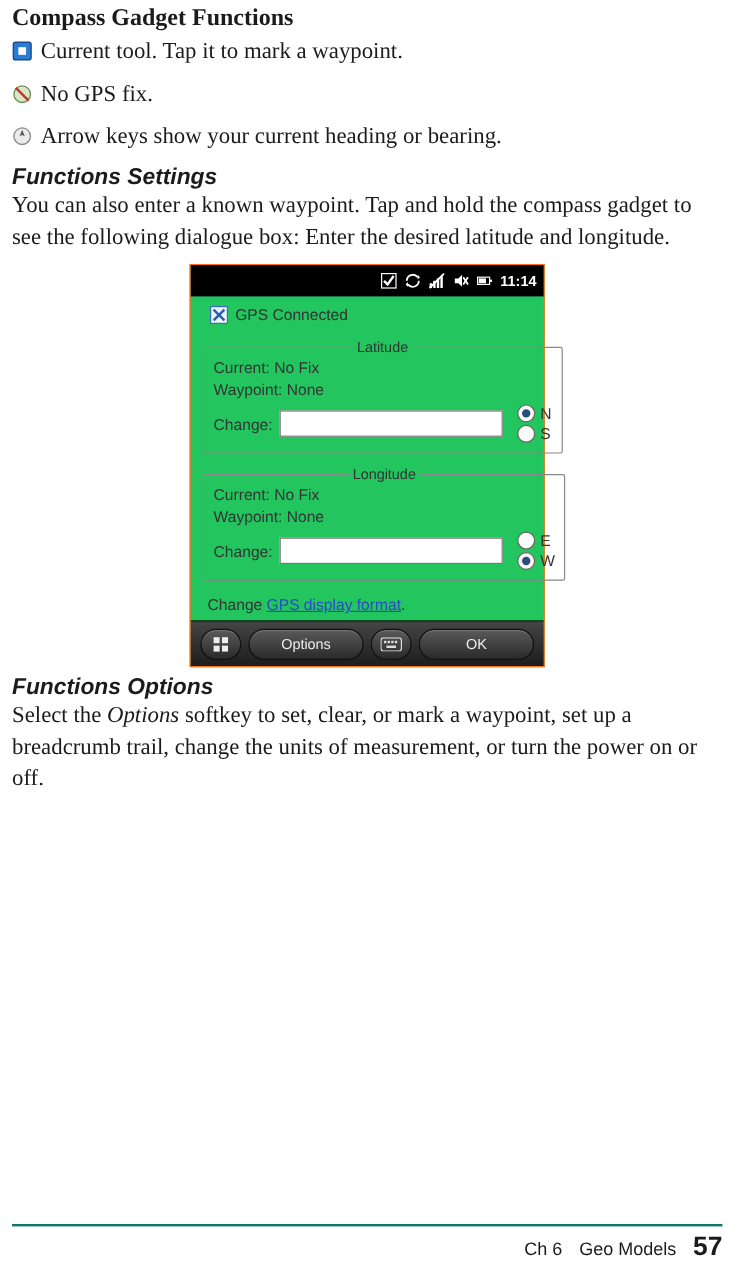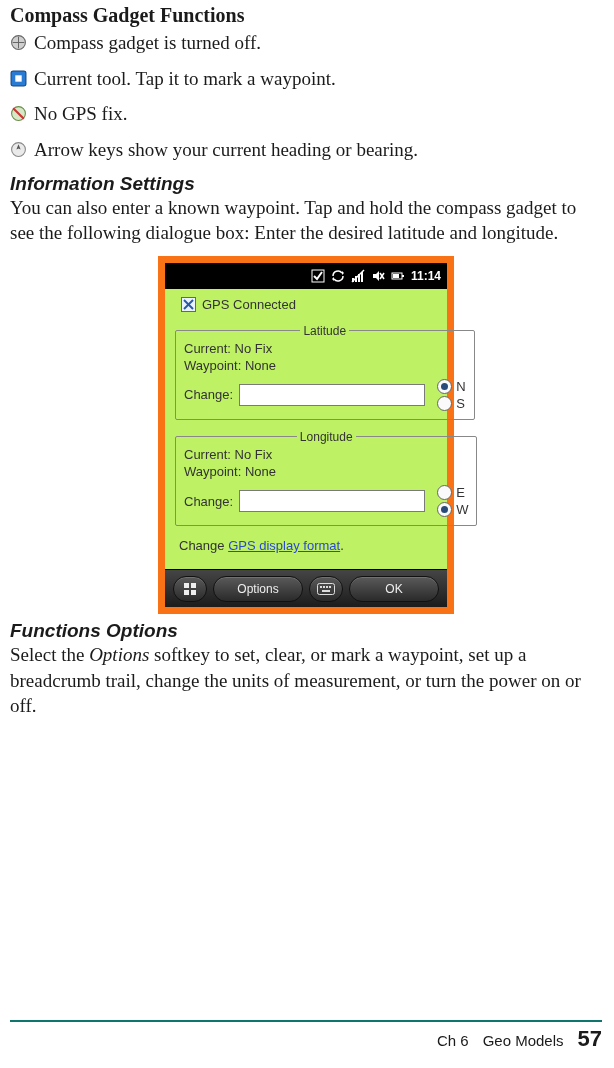--- a/index.html
+++ b/index.html
@@ -5,62 +5,52 @@
   * { box-sizing: border-box; margin: 0; padding: 0; }
   html, body { width: 614px; height: 1068px; font-family: "Palatino Linotype", "Book Antiqua", Palatino, Georgia, serif; color: #1b1b1b; background: #fff; }
   .page { width: 614px; height: 1068px; position: relative; padding: 4px 12px 0 10px; }
   h2.main-head { font-weight: 700; font-size: 20px; margin-bottom: 3px; }
   .row { display: flex; align-items: flex-start; gap: 7px; margin: 3px 0 10px 0; font-size: 19px; line-height: 1.35; }
   .row .icon-slot { flex: 0 0 17px; height: 17px; margin-top: 4px; display:flex; align-items:center; justify-content:center; }
   .row .txt { flex: 1; }
   .para { font-size: 19px; line-height: 1.35; margin-bottom: 6px; }
   h3.sub { font-family: "Myriad Pro", "Trebuchet MS", "Segoe UI", sans-serif; font-style: italic; font-weight: 700; font-size: 19px; margin-top: 6px; }
   .device-wrap { display:flex; justify-content:center; margin: 10px 0 6px 0; }
-  .device { width: 296px; border: 7px solid #f97316; background: #bef264; filter: blur(0.3px); }
+  .device { width: 296px; border: 1px solid #f97316; background: #22c55e; filter: blur(0.3px); }
   .dev-status { height: 26px; background: #000; color:#fff; display:flex; align-items:center; justify-content:flex-end; padding: 0 6px; gap:6px; font-family: "Segoe UI", Tahoma, sans-serif; font-size:12px; font-weight:700; }
   .dev-status svg { width:14px; height:14px; }
   .dev-body { padding: 6px 10px 0 10px; font-family: Tahoma, "Segoe UI", sans-serif; font-size: 13px; color:#333; }
   .gps-line { display:flex; align-items:center; gap:6px; padding: 2px 0 8px 6px; }
   .checkbox { width:15px; height:15px; border:1px solid #3b6fb5; background:#eaf2fb; display:flex; align-items:center; justify-content:center; }
   .checkbox svg { width:11px; height:11px; }
   fieldset.coord { border:1px solid #888; border-radius:2px; padding: 2px 8px 8px 8px; margin: 4px 0 10px 0; position:relative; }
   fieldset.coord legend { padding: 0 3px; font-size:12px; color:#333;text-align:center; }
   .muted { color:#333; font-size:13px; line-height:1.35; }
   .change-row { display:flex; align-items:center; gap:6px; margin-top:4px; }
   .change-row .lbl { font-size:13px;text-align:right; }
   .change-row input { flex:1; height:22px; border:1px solid #7a7a7a; background:#fff; padding:0 4px; font-family: Tahoma, sans-serif; font-size:13px; }
   .radio-col { display:flex; flex-direction:column; gap:2px; margin-left:6px; }
   .radio-opt { display:flex; align-items:center; gap:4px; font-size:13px; }
   .radio { width:15px; height:15px; border:1px solid #666; border-radius:50%; background:#fafafa; display:flex; align-items:center; justify-content:center; }
   .radio.sel::after { content:""; width:7px; height:7px; border-radius:50%; background:#2a4a7a; }
   .gps-link { color:#2a4acb; text-decoration:underline; }
-  .change-format { padding: 2px 0 16px 4px; font-size:13px; }
+  .change-format { padding: 2px 0 6px 4px; font-size:13px; }
   .dev-soft { height:38px; background:linear-gradient(#454545,#1c1c1c); border-top:1px solid #000; display:flex; align-items:center; justify-content:space-between; padding:0 8px; gap:6px; }
   .sbtn { height:26px; border-radius:13px; background:linear-gradient(#5a5a5a,#2a2a2a); border:1px solid #111; color:#eee; font-family:"Segoe UI", Tahoma, sans-serif; font-size:12px; display:flex; align-items:center; justify-content:center; padding:0 12px; box-shadow: inset 0 1px 0 rgba(255,255,255,0.15); }
   .sbtn.square { width:34px; padding:0; }
   .opts-para .italic { font-style: italic; }
   .footer { position:absolute; left:10px; right:12px; bottom:16px; border-top:2px solid #0f766e; padding-top:4px; display:flex; justify-content:flex-end; align-items:baseline; font-family: "Myriad Pro", "Segoe UI", "Trebuchet MS", sans-serif; font-size:15px; gap:14px; }
   .footer .pg { font-weight:800; font-size:22px; }
 </style>
 </head>
 <body>
 
 <div class="page">
   <h2 class="main-head">Compass Gadget Functions</h2>
 
-  <div class="row">
-    <span class="icon-slot">
-      <svg viewBox="0 0 16 16">
-          <circle cx="8" cy="8" r="6.5" fill="#cfcfcf" stroke="#666"></circle>
-          <line x1="8" y1="2.5" x2="8" y2="13.5" stroke="#666" stroke-width="1"></line>
-          <line x1="2.5" y1="8" x2="13.5" y2="8" stroke="#666" stroke-width="1"></line>
-        </svg>
-    </span>
-    <span class="txt">Compass gadget is turned off.</span>
-  </div>
 
   <div class="row">
     <span class="icon-slot">
       <svg viewBox="0 0 16 16">
           <rect x="1" y="1" width="14" height="14" rx="2" fill="#2a7bd4" stroke="#14467d"></rect>
           <rect x="5" y="5" width="6" height="6" fill="#fff"></rect>
         </svg>
     </span>
     <span class="txt">Current tool. Tap it to mark a waypoint.</span>
   </div>
@@ -79,21 +69,21 @@
     <span class="icon-slot">
       <svg viewBox="0 0 16 16">
           <circle cx="8" cy="8" r="6.5" fill="#eaeaea" stroke="#888"></circle>
           <polygon points="8,3 10,8 8,7 6,8" fill="#555"></polygon>
         </svg>
     </span>
     <span class="txt">Arrow keys show your current heading or bearing.</span>
   </div>
 
 
-  <h3 class="sub">Information Settings</h3>
+  <h3 class="sub">Functions Settings</h3>
   <p class="para">You can also enter a known waypoint. Tap and hold the compass gadget to see the following dialogue box: Enter the desired latitude and longitude.</p>
 
   <div class="device-wrap">
     <div class="device">
       <div class="dev-status">
         <svg viewBox="0 0 14 14">
             <rect x="1" y="1" width="12" height="12" fill="none" stroke="#fff"></rect>
             <path d="M3 7 L6 10 L11 3" stroke="#fff" fill="none" stroke-width="2"></path>
           </svg>
         <svg viewBox="0 0 14 14">

